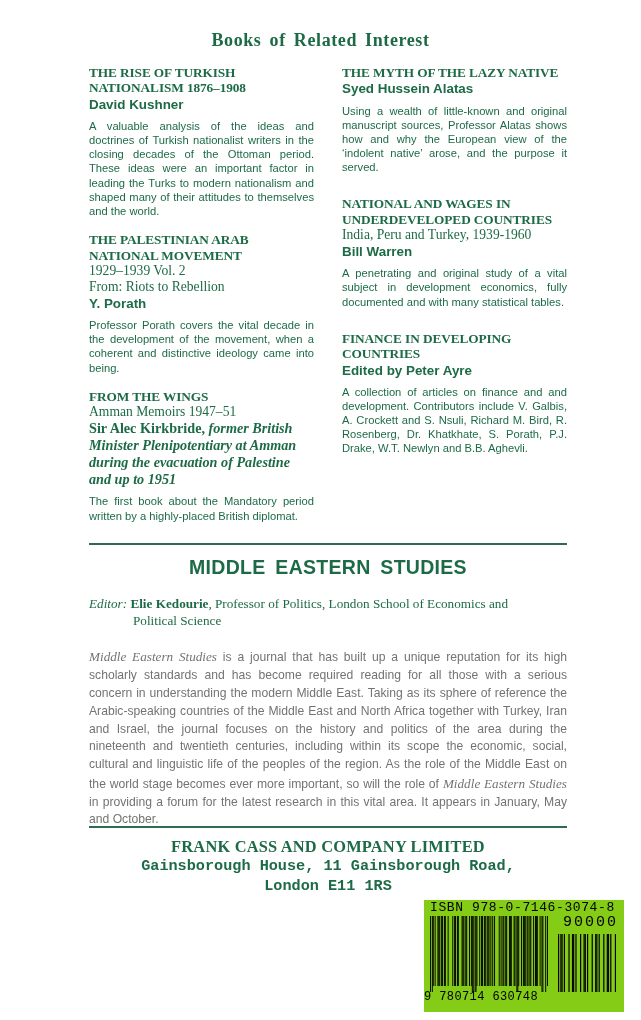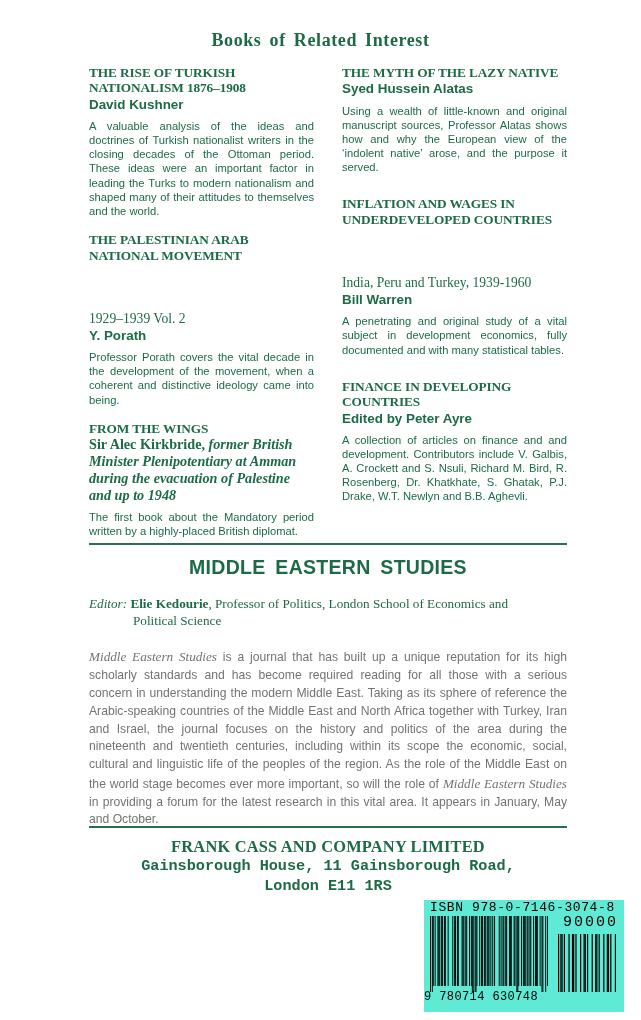--- a/index.html
+++ b/index.html
@@ -57,21 +57,20 @@
     font-size: 13.3px;
     line-height: 1.16;
     letter-spacing: -0.1px;
     color: #1d6b46;
   }
   .bk-sub {
     font-family: "Liberation Serif", serif;
     font-size: 13.6px;
     line-height: 1.18;
     color: #1d6b46;
-    margin-top: 48px;
   }
   .bk-author {
     font-family: "Liberation Sans", sans-serif;
     font-weight: bold;
     font-size: 13.4px;
     line-height: 1.2;
     color: #1d6b46;
     padding-top: 1px;
   }
   .bk-author-serif {
@@ -170,21 +169,21 @@
     color: #1d6b46;
   }
 
   
   .barcode-area {
     position: absolute;
     left: 424px;
     top: 900px;
     width: 200px;
     height: 112px;
-    background: #5eead4;
+    background: #84cc16;
   }
   .isbn-text {
     font-family: "Liberation Mono", monospace;
     font-size: 13px;
     letter-spacing: 0.6px;
     color: #000000;
     text-align: left;
     padding-left: 6px;
     height: 16px;
     line-height: 16px;
@@ -243,51 +242,53 @@
 
       <div class="entry">
         <div class="bk-title">THE RISE OF TURKISH NATIONALISM 1876–1908</div>
         <div class="bk-author">David Kushner</div>
         <div class="bk-desc">A valuable analysis of the ideas and doctrines of Turkish nationalist writers in the closing decades of the Ottoman period. These ideas were an important factor in leading the Turks to modern nationalism and shaped many of their attitudes to themselves and the world.</div>
       </div>
 
       <div class="entry">
         <div class="bk-title">THE PALESTINIAN ARAB NATIONAL MOVEMENT</div>
         <div class="bk-sub">1929–1939  Vol. 2</div>
+        <div class="bk-sub">From: Riots to Rebellion</div>
         <div class="bk-author">Y. Porath</div>
         <div class="bk-desc">Professor Porath covers the vital decade in the development of the movement, when a coherent and distinctive ideology came into being.</div>
       </div>
 
       <div class="entry">
         <div class="bk-title">FROM THE WINGS</div>
-        <div class="bk-author-serif"><span>Sir Alec Kirkbride,</span> <span class="ital">former British Minister Plenipotentiary at Amman during the evacuation of Palestine and up to 1948</span></div>
+        <div class="bk-sub">Amman Memoirs 1947–51</div>
+        <div class="bk-author-serif"><span>Sir Alec Kirkbride,</span> <span class="ital">former British Minister Plenipotentiary at Amman during the evacuation of Palestine and up to 1951</span></div>
         <div class="bk-desc">The first book about the Mandatory period written by a highly-placed British diplomat.</div>
       </div>
 
     </div>
 
     <div class="col">
 
       <div class="entry">
         <div class="bk-title">THE MYTH OF THE LAZY NATIVE</div>
         <div class="bk-author">Syed Hussein Alatas</div>
         <div class="bk-desc">Using a wealth of little-known and original manuscript sources, Professor Alatas shows how and why the European view of the ‘indolent native’ arose, and the purpose it served.</div>
       </div>
 
       <div class="entry" style="margin-top:22px">
-        <div class="bk-title">INFLATION AND WAGES IN UNDERDEVELOPED COUNTRIES</div>
+        <div class="bk-title">NATIONAL AND WAGES IN UNDERDEVELOPED COUNTRIES</div>
         <div class="bk-sub">India, Peru and Turkey, 1939-1960</div>
         <div class="bk-author">Bill Warren</div>
         <div class="bk-desc">A penetrating and original study of a vital subject in development economics, fully documented and with many statistical tables.</div>
       </div>
 
       <div class="entry" style="margin-top:22px">
         <div class="bk-title">FINANCE IN DEVELOPING COUNTRIES</div>
         <div class="bk-author">Edited by Peter Ayre</div>
-        <div class="bk-desc">A collection of articles on finance and and development. Contributors include V. Galbis, A. Crockett and S. Nsuli, Richard M. Bird, R. Rosenberg, Dr. Khatkhate, S. Ghatak, P.J. Drake, W.T. Newlyn and B.B. Aghevli.</div>
+        <div class="bk-desc">A collection of articles on finance and and development. Contributors include V. Galbis, A. Crockett and S. Nsuli, Richard M. Bird, R. Rosenberg, Dr. Khatkhate, S. Porath, P.J. Drake, W.T. Newlyn and B.B. Aghevli.</div>
       </div>
 
     </div>
   </div>
 
   <div class="rule rule-1"></div>
 
   <div class="journal">
     <div class="journal-title">MIDDLE EASTERN STUDIES</div>
     <div class="editor-line">

